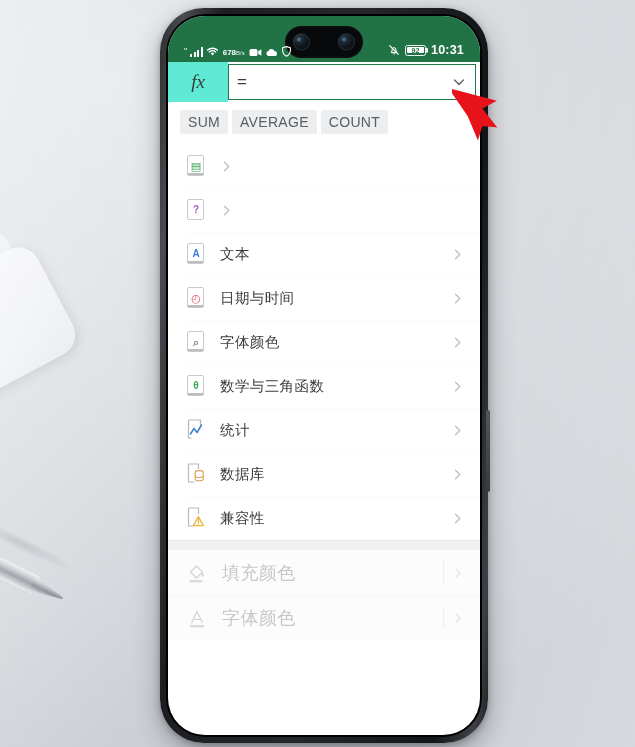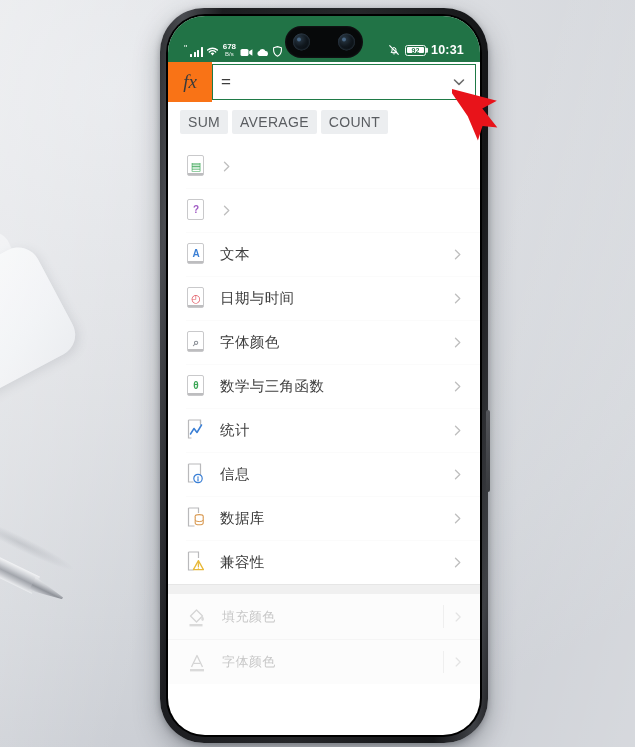--- a/index.html
+++ b/index.html
@@ -105,21 +105,21 @@
   }
   .sb-left{display:flex;align-items:flex-end;gap:3px;position:relative;z-index:2;}
   .sb-right{display:flex;align-items:center;gap:5px;position:relative;z-index:2;}
   .sig-bars{display:flex;align-items:flex-end;gap:1.5px;height:10px;}
   .sig-bars i{display:block;width:2px;background:#fff;border-radius:.5px;}
   .sig-bars i:nth-child(1){height:3px;}
   .sig-bars i:nth-child(2){height:5px;}
   .sig-bars i:nth-child(3){height:7.5px;}
   .sig-bars i:nth-child(4){height:10px;}
   .dbl-quote{font-size:9px;line-height:9px;opacity:.95;align-self:flex-start;margin-top:1px;}
-  .netspeed{display:flex;flex-direction:column;align-items:center;line-height:1;margin:0 1px;}
+  .netspeed{display:flex;flex-direction:row;align-items:center;line-height:1;margin:0 1px;}
   .netspeed b{font-size:8px;font-weight:700;}
   .netspeed span{font-size:6px;opacity:.9;}
   .battery{
     display:flex;align-items:center;
   }
   .batt-shell{
     width:21px;height:11px;border:1.2px solid rgba(255,255,255,.92);
     border-radius:2.5px;padding:1.2px;box-sizing:border-box;position:relative;
     display:flex;align-items:center;justify-content:center;
   }
@@ -129,22 +129,22 @@
   }
   .batt-num{font-size:7px;font-weight:700;color:#217346;background:#fff;
     width:100%;height:100%;border-radius:1px;display:flex;align-items:center;justify-content:center;}
   .sb-time{font-size:12.5px;font-weight:600;letter-spacing:.2px;}
 
   
   .formula-bar{
     display:flex;align-items:stretch;height:40px;background:#ffffff;
   }
   .fx-cell{
-    width:44px;display:flex;align-items:center;justify-content:center;
-    background:#f97316;color:#3a3a3a;
+    width:60px;display:flex;align-items:center;justify-content:center;
+    background:#5eead4;color:#3a3a3a;
     font-family:"Liberation Serif","DejaVu Serif",serif;
     font-style:italic;font-size:19px;
   }
   .formula-field{
     flex:1;margin:2px 4px 2px 0;border:1.6px solid #1f7a46;background:#fff;
     display:flex;align-items:center;padding:0 8px;box-sizing:border-box;position:relative;
   }
   .eq-sign{font-size:17px;color:#3d3d3d;font-weight:500;margin-right:4px;}
   .formula-input{
     flex:1;font-size:13px;color:#333;border:none;outline:none;background:transparent;
@@ -194,21 +194,21 @@
   }
 
   
   .bottom-sep{height:9px;background:#f0f0f0;border-top:1px solid #e6e6e6;}
   .dis-row{
     display:flex;align-items:center;height:45px;padding:0 16px 0 18px;
     box-sizing:border-box;background:#fafafa;position:relative;opacity:.55;
   }
   .dis-row + .dis-row{border-top:1px solid #ededed;}
   .dis-icon{width:22px;height:22px;margin-right:14px;flex:0 0 auto;position:relative;}
-  .dis-label{flex:1;font-size:13px;color:#9a9a9a;letter-spacing:.4px;}
+  .dis-label{flex:1;font-size:18px;color:#9a9a9a;letter-spacing:.4px;}
   .dis-div{position:absolute;right:36px;top:11px;bottom:11px;width:1px;background:#e2e2e2;}
   .dis-chev{width:12px;height:12px;opacity:.4;}
 
   
   .red-arrow{
     position:absolute;left:452px;top:80px;width:82px;height:62px;pointer-events:none;
   }
 </style>
 </head>
 <body>
@@ -373,33 +373,20 @@
                 <path d="M4.5 16 L8 10.5 L11 14.5 L15.5 7" fill="none" stroke="#3a7fd5" stroke-width="1.5" stroke-linejoin="round" stroke-linecap="round"></path>
               </svg>
             </span>
             <span class="cat-label">统计</span>
             <svg class="chev-right" viewBox="0 0 13 13">
               <path d="M4.5 2.2 L8.8 6.5 L4.5 10.8" fill="none" stroke="#8a8a8a" stroke-width="1.3" stroke-linecap="round" stroke-linejoin="round"></path>
             </svg>
           </div>
 
 
-          <div class="cat-row">
-            <span class="cat-icon">
-              <svg viewBox="0 0 20 24" width="20" height="24">
-                <path d="M2.5 2 h12 v12 M2.5 2 v18 h5" fill="none" stroke="#b9b9bb" stroke-width="1.2"></path>
-                <circle cx="12" cy="16.5" r="4.2" fill="#fff" stroke="#3a7fd5" stroke-width="1.2"></circle>
-                <path d="M12 14.8 v0.6 M12 16.6 v2.4" stroke="#3a7fd5" stroke-width="1.2" stroke-linecap="round"></path>
-              </svg>
-            </span>
-            <span class="cat-label">信息</span>
-            <svg class="chev-right" viewBox="0 0 13 13">
-              <path d="M4.5 2.2 L8.8 6.5 L4.5 10.8" fill="none" stroke="#8a8a8a" stroke-width="1.3" stroke-linecap="round" stroke-linejoin="round"></path>
-            </svg>
-          </div>
 
           <div class="cat-row">
             <span class="cat-icon">
               <svg viewBox="0 0 20 24" width="20" height="24">
                 <path d="M2.5 2 h10 v5 M2.5 2 v18 h6" fill="none" stroke="#b9b9bb" stroke-width="1.2"></path>
                 <ellipse cx="13.2" cy="10.4" rx="4" ry="1.8" fill="#fff" stroke="#d99a52" stroke-width="1.1"></ellipse>
                 <path d="M9.2 10.4 v6.6 a4 1.8 0 0 0 8 0 v-6.6" fill="#fff" stroke="#d99a52" stroke-width="1.1"></path>
                 <path d="M9.2 13.8 a4 1.8 0 0 0 8 0" fill="none" stroke="#d99a52" stroke-width="1"></path>
               </svg>
             </span>

